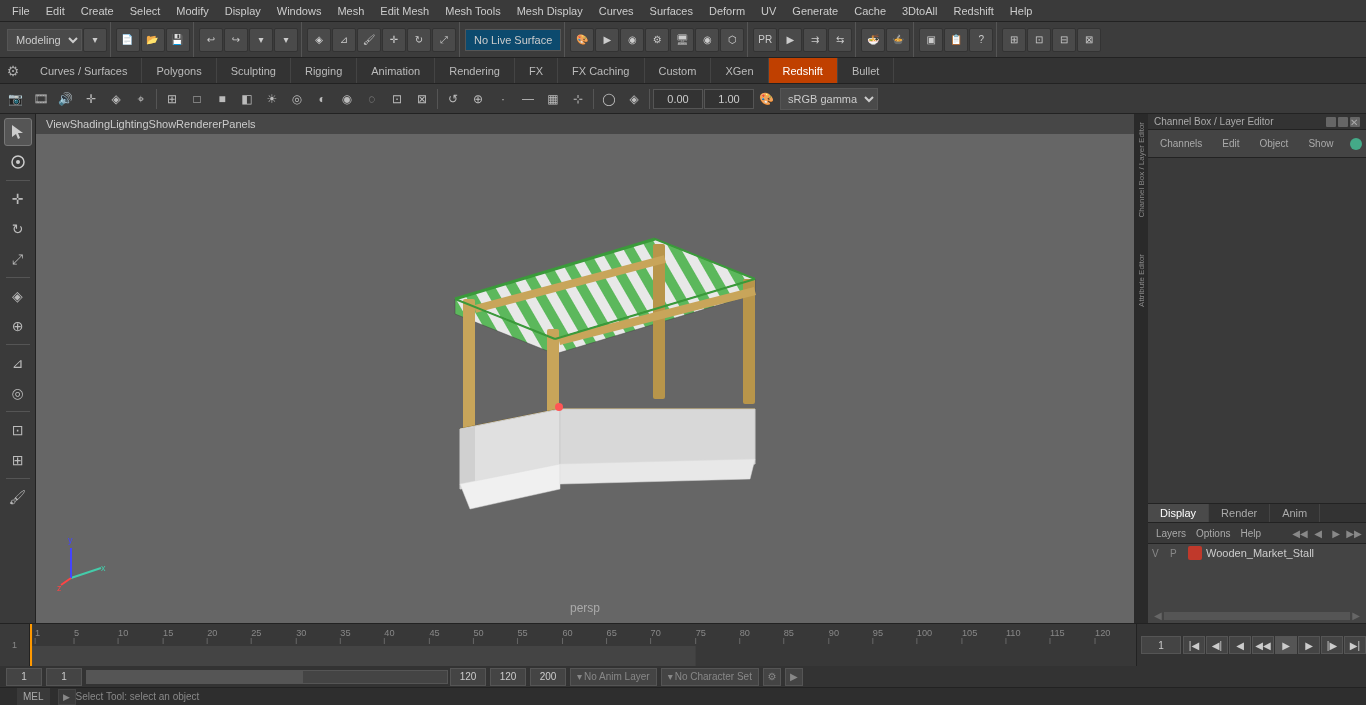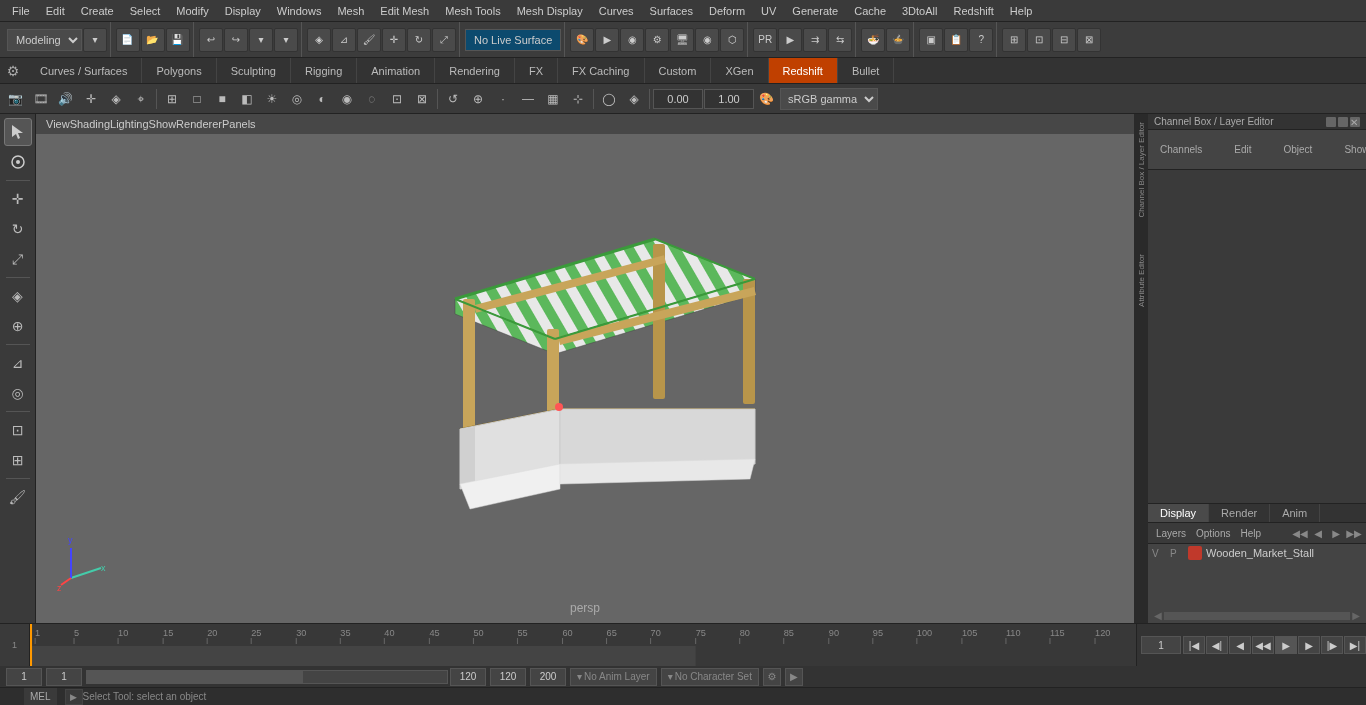--- a/index.html
+++ b/index.html
@@ -36,21 +36,21 @@
     .lt-btn.active { background: #555; border-color: #777; }
     .lt-sep { width: 24px; height: 1px; background: #555; margin: 2px 0; }
 
     
     #viewport { flex: 1; position: relative; background: #666; overflow: hidden; }
     #viewport-inner { width: 100%; height: 100%; display: flex; align-items: center; justify-content: center; position: relative; }
     #persp-label { position: absolute; bottom: 8px; left: 50%; transform: translateX(-50%); color: #aaa; font-size: 12px; }
     #viewport-menu { position: absolute; top: 0; left: 0; right: 0; display: flex; padding: 4px 10px; background: rgba(50,50,50,0.6); }
     .vp-menu { color: #ccc; font-size: 11px; cursor: pointer; }
     #channel-box-header { display: flex; align-items: center; justify-content: space-between; padding: 2px 6px; background: #333; border-bottom: 1px solid #222; font-size: 10px; color: #aaa; }
-    #channel-box-tabs { display: flex; align-items: center; padding: 12px 4px; gap: 16px; border-bottom: 1px solid #222; }
+    #channel-box-tabs { display: flex; align-items: center; padding: 6px 4px; gap: 4px; border-bottom: 1px solid #222; }
     .cb-tab { padding: 2px 8px; font-size: 10px; color: #aaa; cursor: pointer; }
     .vert-label { writing-mode: vertical-rl; text-orientation: mixed; transform: rotate(180deg); font-size: 9px; color: #888; padding: 4px 0; cursor: pointer; white-space: nowrap; }
     #layer-tabs { display: flex; align-items: center; background: #333; border-bottom: 1px solid #222; }
     .layer-tab { padding: 3px 12px; font-size: 11px; color: #aaa; cursor: pointer; border-right: 1px solid #444; }
     .layer-tab.active { background: #4a4a4a; color: #fff; }
     #layer-menu { display: flex; align-items: center; padding: 2px 4px; gap: 2px; border-bottom: 1px solid #222; background: #3a3a3a; text-align: center; }
     .layer-menu-item { font-size: 10px; color: #aaa; cursor: pointer; padding: 1px 4px; }
     #layer-icons { display: flex; align-items: center; gap: 2px; margin-left: auto; }
     .layer-icon { width: 16px; height: 16px; display: flex; align-items: center; justify-content: center; color: #888; font-size: 10px; cursor: pointer; }
     #layer-row { display: flex; align-items: center; padding: 2px 4px; gap: 4px; }
@@ -67,21 +67,21 @@
     #bottom-bar { height: 22px; background: #333; border-top: 1px solid #222; display: flex; align-items: center; gap: 4px; padding: 0 6px; }
     #bottom-bar-left { display: flex; align-items: center; gap: 4px; flex: 1; }
     .bb-input { width: 36px; height: 18px; background: #444; border: 1px solid #555; color: #ccc; font-size: 10px; padding: 0 2px; text-align: center; }
     .bb-range { width: 36px; height: 18px; background: #444; border: 1px solid #555; color: #ccc; font-size: 10px; padding: 0 2px; text-align: center; }
     .pb-btn { width: 22px; height: 18px; background: #444; border: 1px solid #555; display: flex; align-items: center; justify-content: center; cursor: pointer; color: #ccc; font-size: 10px; }
     .bb-anim-layer { background: #444; border: 1px solid #555; height: 18px; padding: 0 6px; font-size: 10px; color: #888; display: flex; align-items: center; gap: 2px; }
     .bb-char-set { background: #444; border: 1px solid #555; height: 18px; padding: 0 6px; font-size: 10px; color: #888; display: flex; align-items: center; gap: 2px; }
     .bb-btn { width: 18px; height: 18px; background: #444; border: 1px solid #555; display: flex; align-items: center; justify-content: center; cursor: pointer; color: #888; font-size: 10px; }
 
     
-    #status-bar { height: 18px; background: #2e2e2e; border-top: 1px solid #222; display: flex; align-items: center; padding: 0 24px; }
+    #status-bar { height: 18px; background: #2e2e2e; border-top: 1px solid #222; display: flex; align-items: center; padding: 0 17px; }
     .status-text { font-size: 10px; color: #888; }
     #mel-label { font-size: 10px; color: #aaa; background: #3a3a3a; padding: 0 6px; height: 100%; display: flex; align-items: center; margin-right: 8px; }
 
     
     #right-section { display: flex; flex-direction: row; width: 232px; }
     #right-panel-content { flex: 1; display: flex; flex-direction: column; }
     #right-panel-layers { height: 110px; border-top: 1px solid #222; display: flex; flex-direction: column; }
   </style>
 </head>
 <body>

